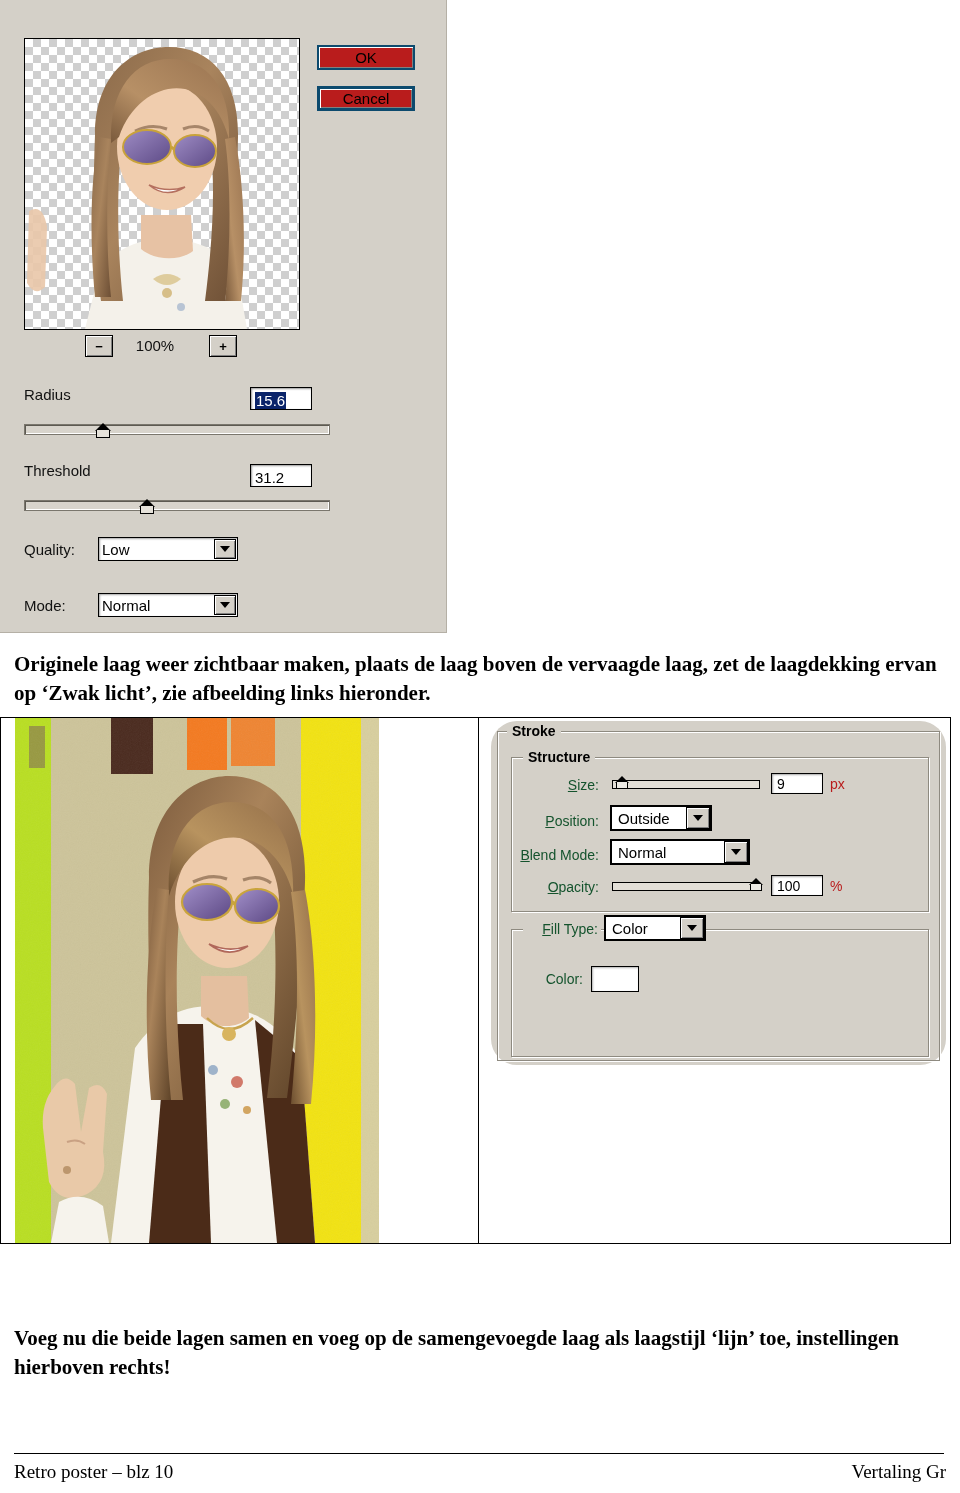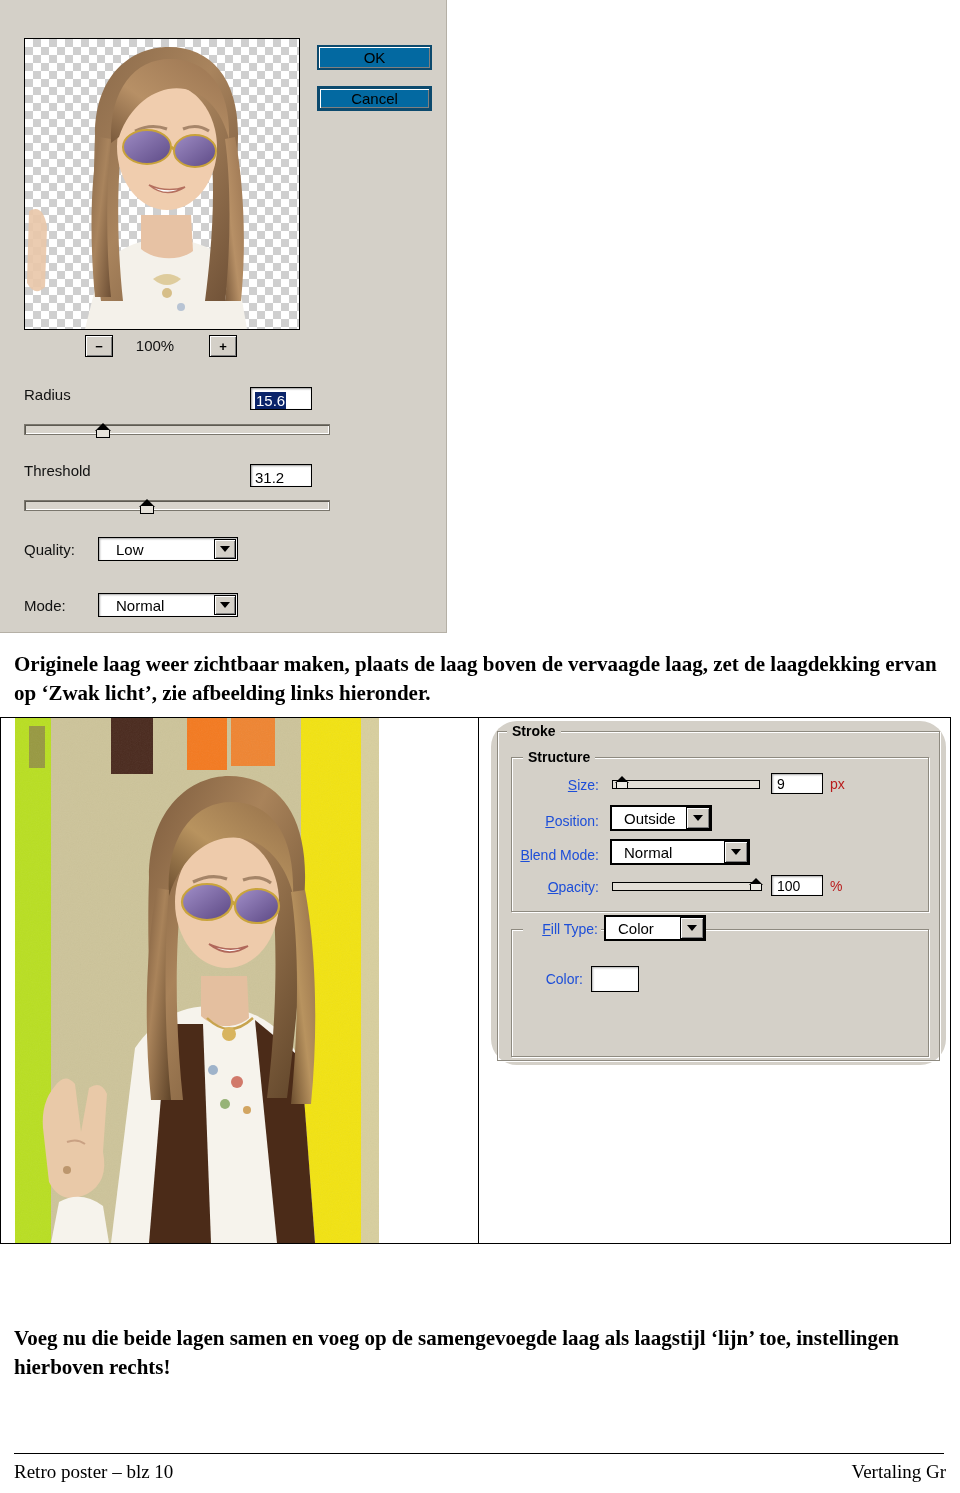--- a/index.html
+++ b/index.html
@@ -102,35 +102,35 @@
     background:#e6e2da;border:1px solid #000;border-top:none;box-sizing:border-box;
   }
 
   
   .sb-select{
     position:absolute;height:24px;background:#fff;border:1px solid #000;
     box-sizing:border-box;box-shadow:inset 1px 1px 2px rgba(0,0,0,.35);
     display:flex;align-items:center;
     font-size:15px;color:#000;font-family:"Liberation Sans", sans-serif;
   }
-  .sb-select .val{padding-left:17px;flex:1;}
+  .sb-select .val{padding-left:3px;flex:1;}
   .sb-select .arrow{
     width:22px;height:20px;margin-right:1px;background:#d4d0c8;
     border:1px solid #000;box-sizing:border-box;
     box-shadow:inset 1px 1px 0 #fff, inset -1px -1px 0 #808080;
     display:flex;align-items:center;justify-content:center;
   }
   .caret{
     width:0;height:0;border-left:5px solid transparent;border-right:5px solid transparent;
     border-top:6px solid #000;
   }
 
   
   .sb-btn{
-    position:absolute;width:115px;height:25px;background:#0369a1;
+    position:absolute;width:98px;height:25px;background:#b91c1c;
     border:3px solid #0c4a6e;box-sizing:border-box;
     box-shadow:inset 1px 1px 0 #fff, inset -1px -1px 0 #808080;
     display:flex;align-items:center;justify-content:center;
     font-size:15px;color:#000;cursor:pointer;
     font-family:"Liberation Sans", sans-serif;
   }
   #ok-button{left:317px;top:45px;border-width:2px;}
   #cancel-button{left:317px;top:86px;}
 
   
@@ -168,21 +168,21 @@
   .group{
     position:absolute;border:1px solid #8e8a80;box-sizing:border-box;
     box-shadow:inset 1px 1px 0 #ffffff, 1px 1px 0 #ffffff;
   }
   .group-title{
     position:absolute;background:#d4d0c8;padding:0 5px;
     font-size:14px;font-weight:bold;color:#000;
     font-family:"Liberation Sans", sans-serif;
   }
   .sp-label{
-    position:absolute;font-size:14px;color:#1d4ed8;text-align:right;
+    position:absolute;font-size:14px;color:#14532d;text-align:right;
     font-family:"Liberation Sans", sans-serif;
   }
   .sp-label u{text-decoration:underline;}
   .sp-field{
     position:absolute;height:21px;background:#fff;border:1px solid #000;
     box-sizing:border-box;box-shadow:inset 1px 1px 2px rgba(0,0,0,.35);
     display:flex;align-items:center;padding-left:5px;
     font-size:14px;color:#000;font-family:"Liberation Sans", sans-serif;
   }
   .sp-unit{position:absolute;font-size:14px;color:#b91c1c;font-family:"Liberation Sans", sans-serif;}
@@ -198,21 +198,21 @@
   }
   .sp-thumb::after{
     content:"";position:absolute;left:1px;top:6px;width:12px;height:7px;
     background:#eceae4;border:1px solid #000;border-top:none;box-sizing:border-box;
   }
   .sp-select{
     position:absolute;height:26px;background:#fff;border:2px solid #000;
     box-sizing:border-box;display:flex;align-items:center;
     font-size:15px;color:#000;font-family:"Liberation Sans", sans-serif;
   }
-  .sp-select .val{padding-left:12px;flex:1;}
+  .sp-select .val{padding-left:6px;flex:1;}
   .sp-select .arrow{
     width:24px;height:22px;margin-right:0;background:#d4d0c8;
     border:1px solid #000;box-sizing:border-box;
     box-shadow:inset 1px 1px 0 #fff, inset -1px -1px 0 #808080;
     display:flex;align-items:center;justify-content:center;
   }
   #color-swatch{
     position:absolute;width:48px;height:26px;background:#ffffff;
     border:1px solid #000;box-sizing:border-box;
     box-shadow:inset 1px 1px 2px rgba(0,0,0,.3);

